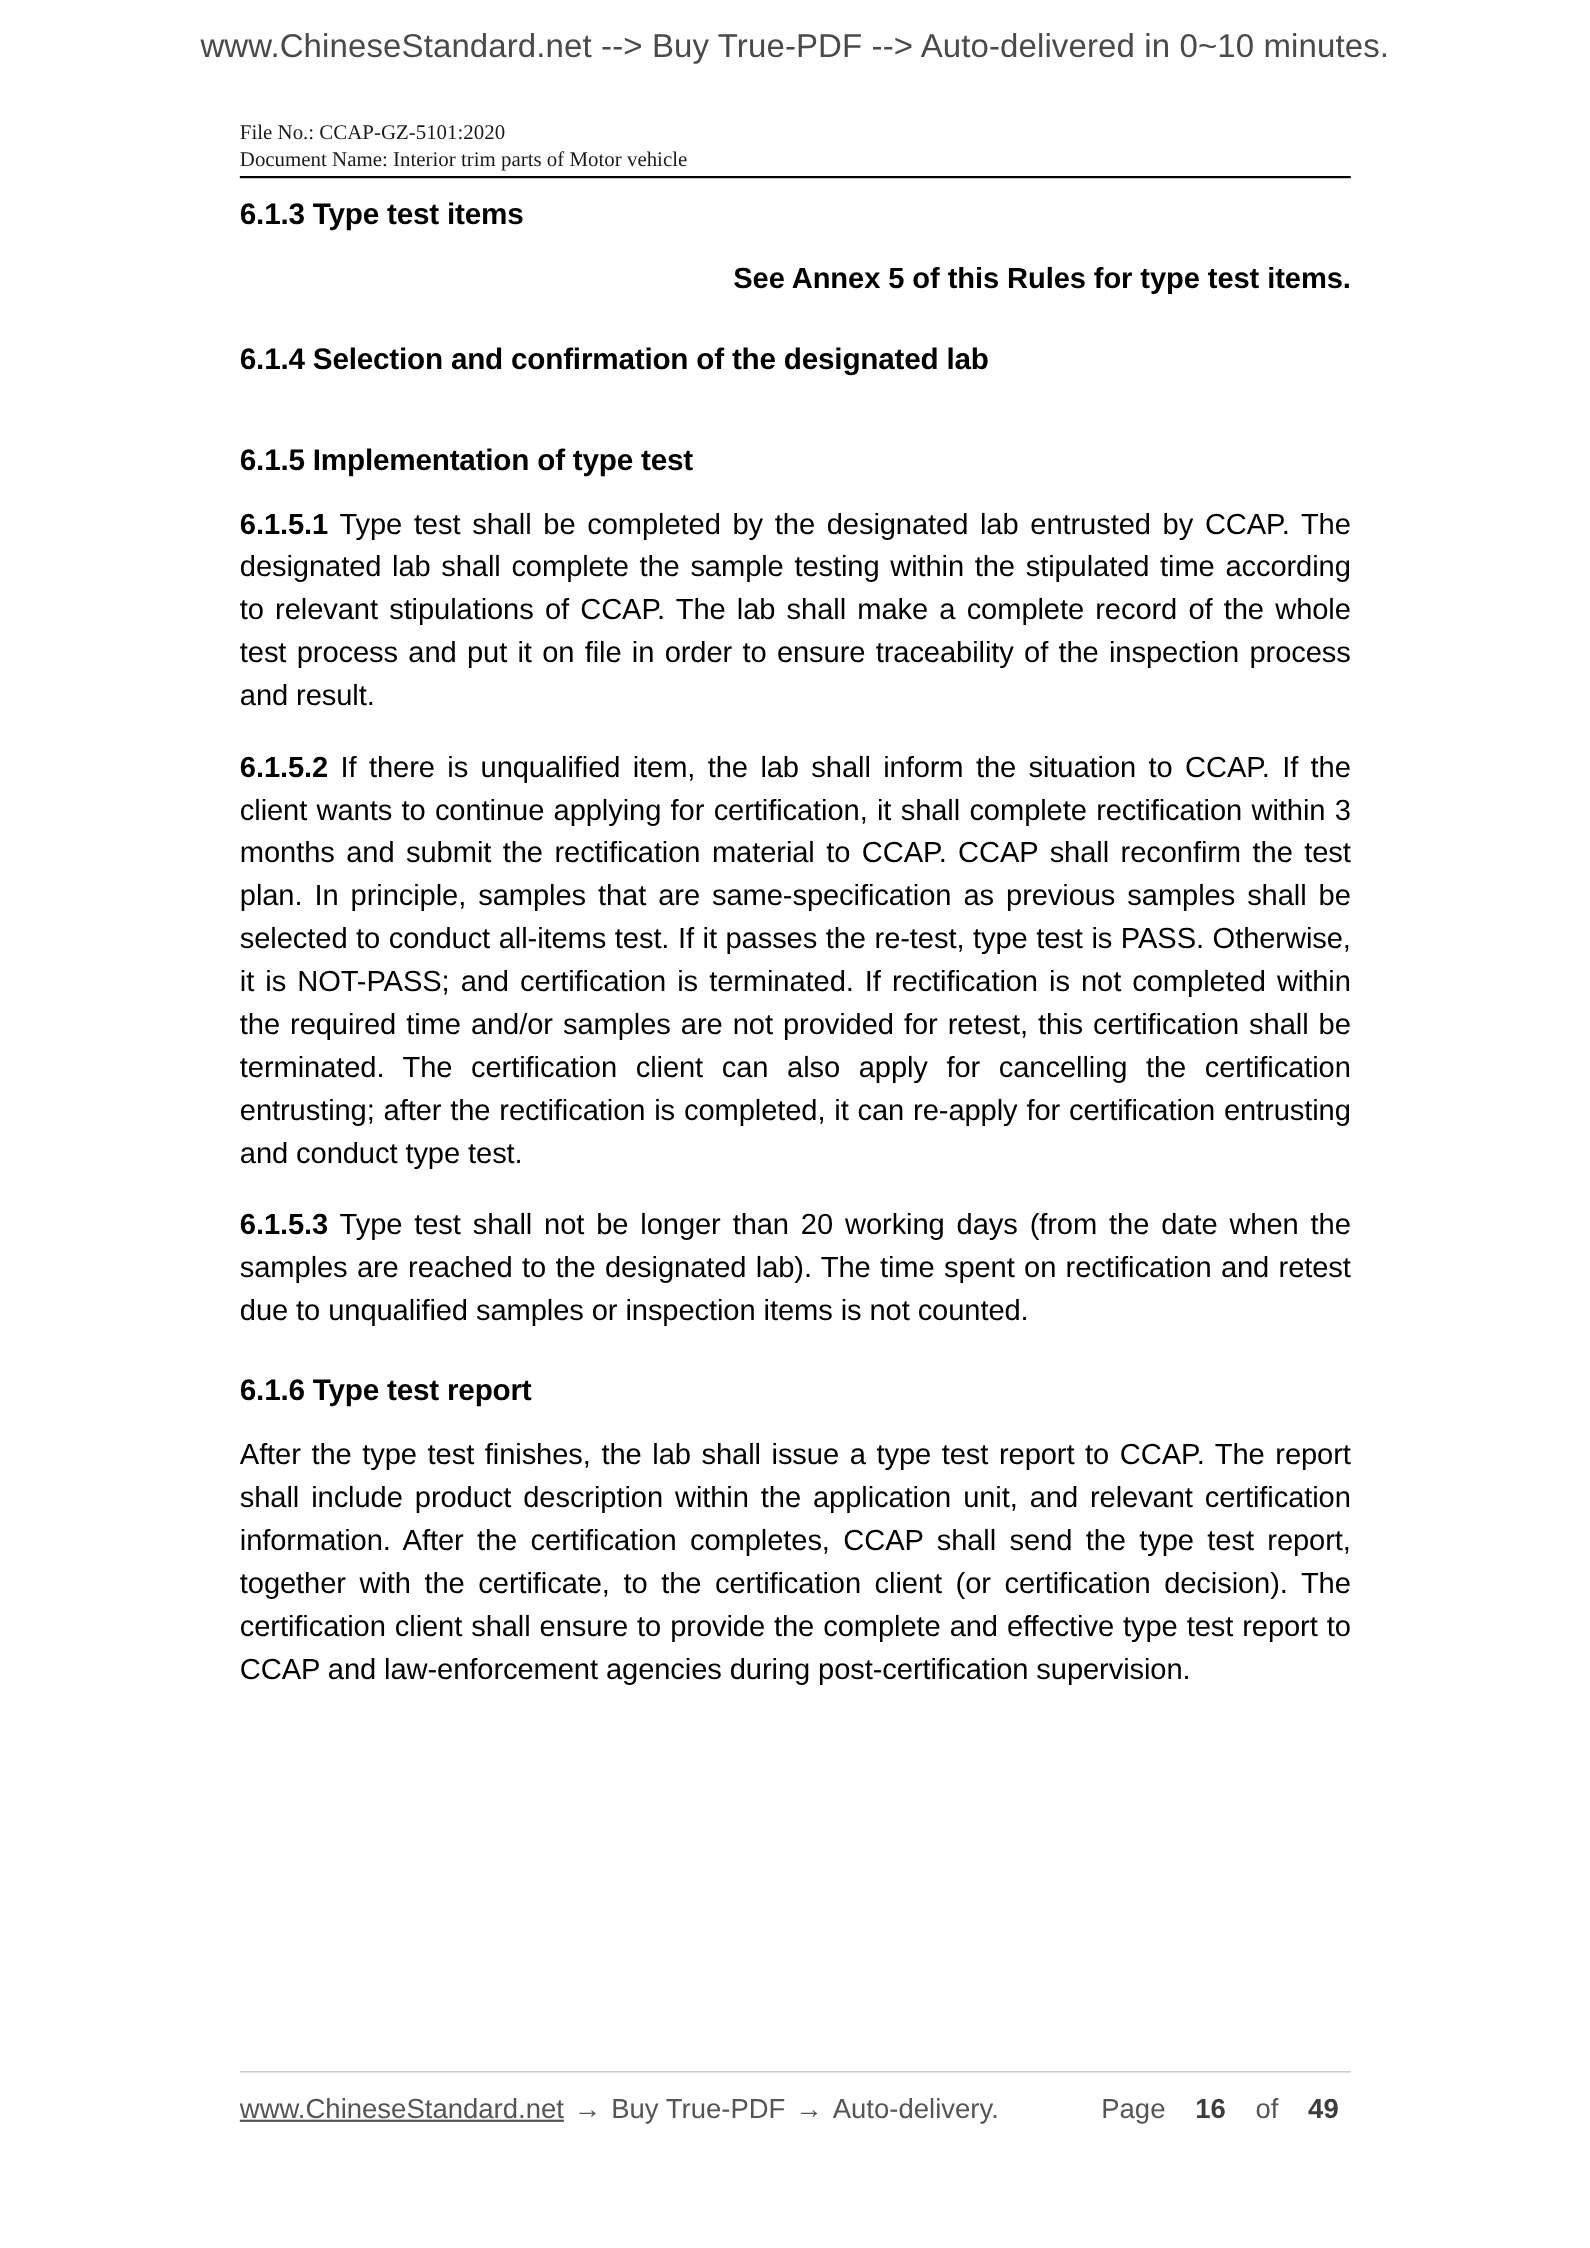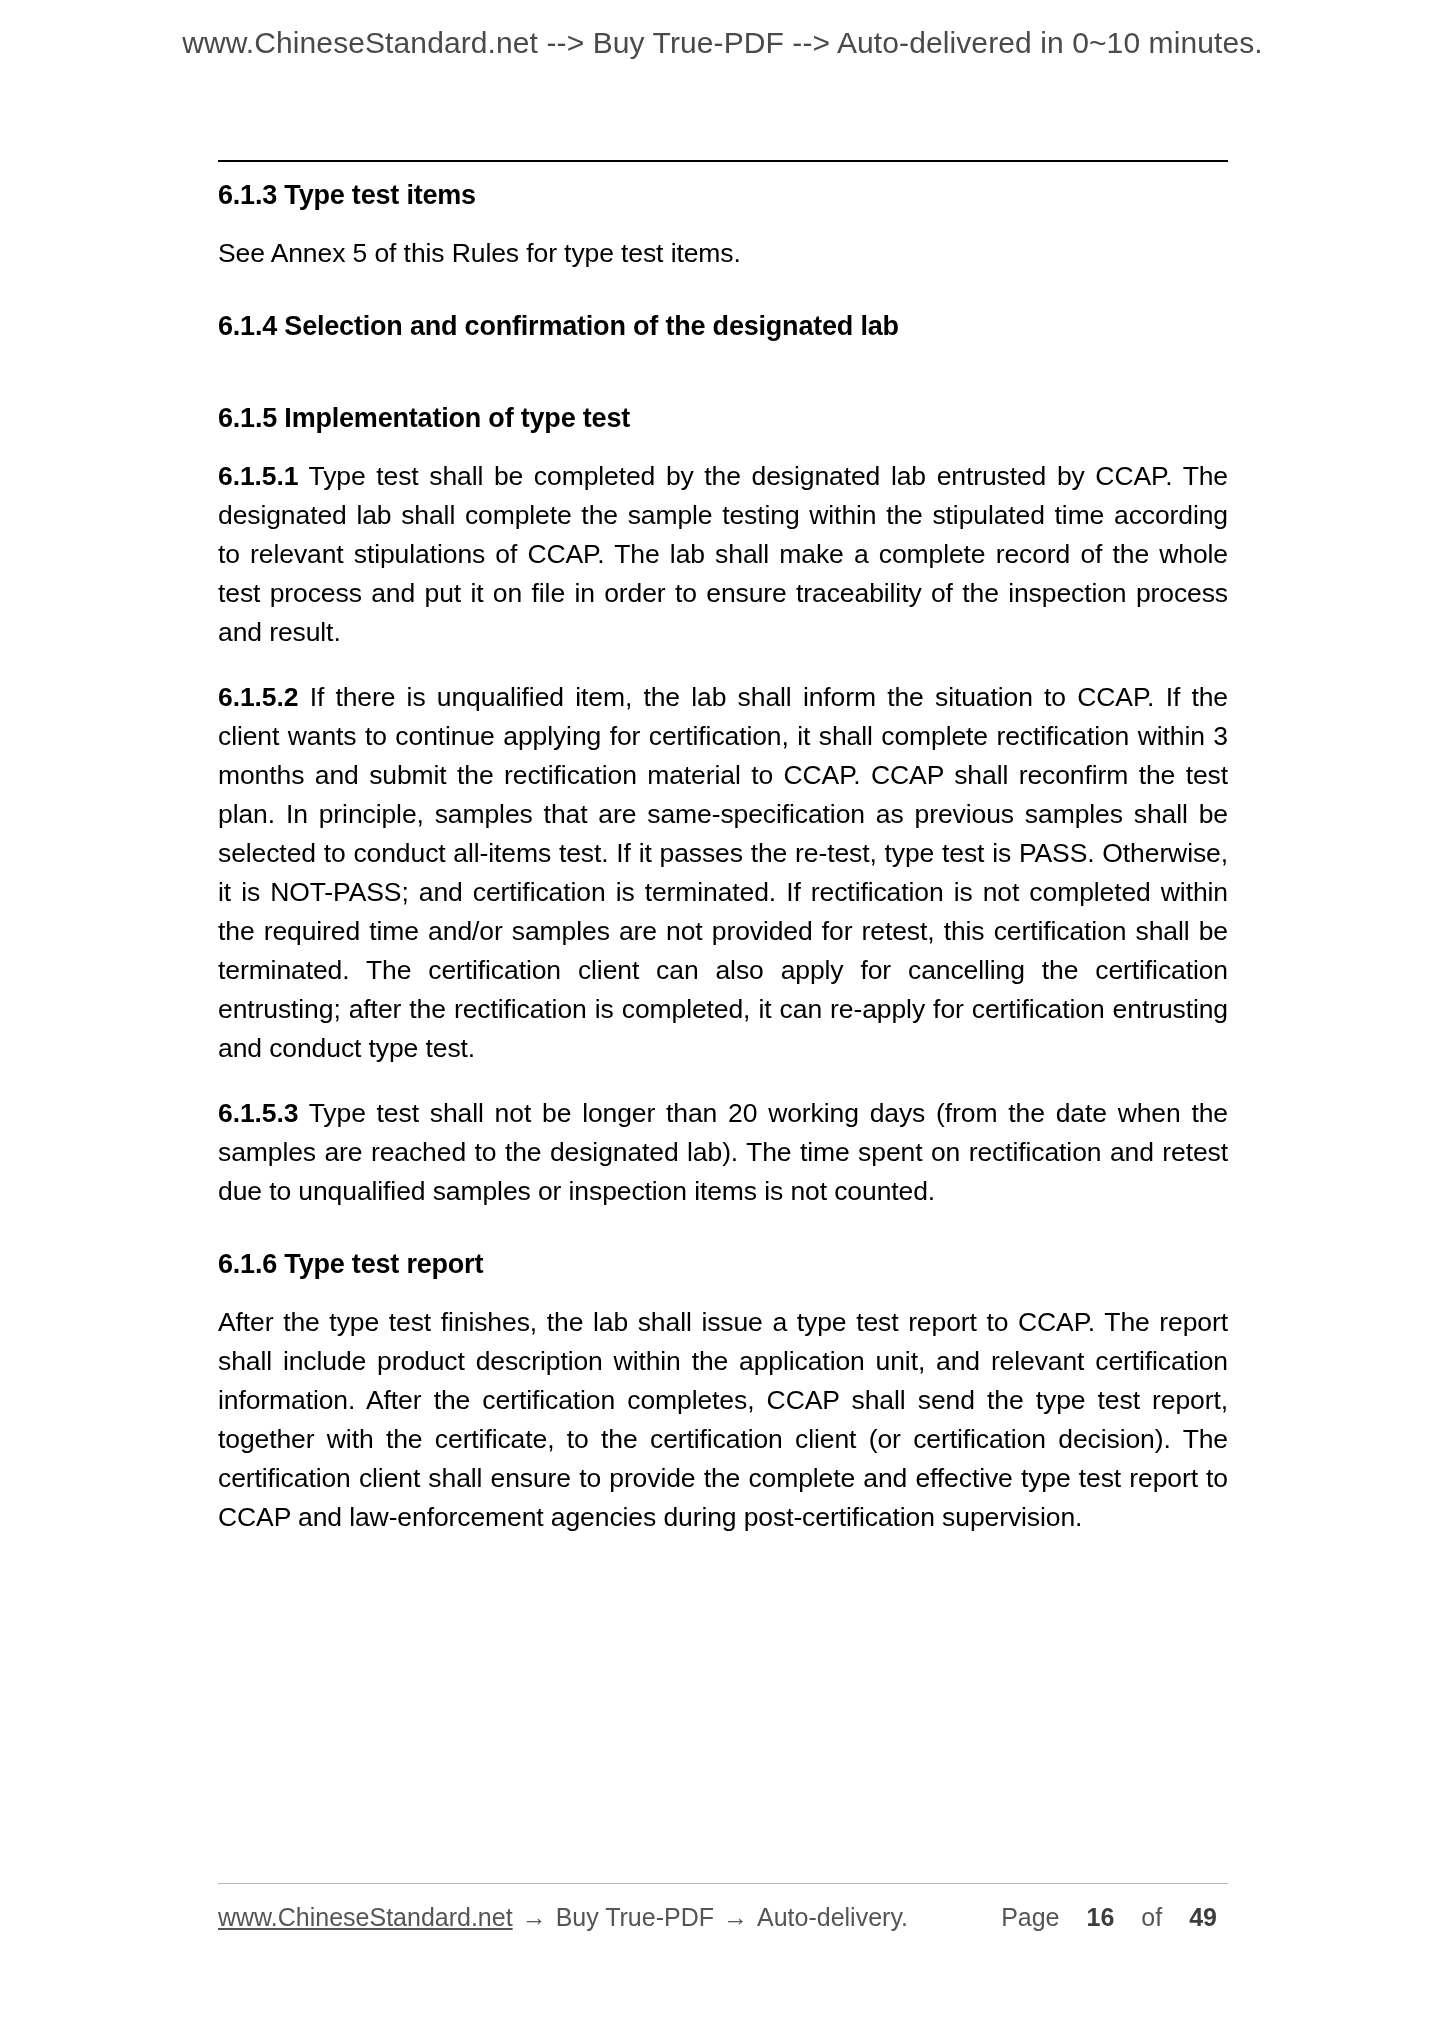--- a/index.html
+++ b/index.html
@@ -82,21 +82,21 @@
   p.body-par {
     font-family: "Liberation Sans", sans-serif;
     font-size: 26.5px;
     line-height: 39px;
     color: #000000;
     margin: 0;
     text-align: justify;
     text-justify: inter-word;
     letter-spacing: -0.1px;
   }
-  p.body-par.noj { text-align: left; }
+  p.body-par.noj { text-align: right; font-weight: bold; }
 
   .lead {
     font-weight: bold;
   }
 
   
   .gap-h { height: 36px; }       
   .gap-p { height: 26px; }       
   .gap-hb { height: 22px; }      
 
@@ -140,20 +140,24 @@
   .footer-right > span { padding: 0 5px; }
   .pg-num { font-weight: bold; color: #3d3d3d; }
 </style>
 </head>
 <body>
 
 <div class="page">
 
   <div class="promo-banner">www.ChineseStandard.net --&gt; Buy True-PDF --&gt; Auto-delivered in 0~10 minutes.</div>
 
+  <div class="doc-header">
+    <div class="doc-header-line">File No.: CCAP-GZ-5101:2020</div>
+    <div class="doc-header-line">Document Name: Interior trim parts of Motor vehicle</div>
+  </div>
   <div class="header-rule"></div>
 
   <div class="content">
 
     <h2 class="sec-heading">6.1.3 Type test items</h2>
     <div class="gap-hb"></div>
     <p class="body-par noj">See Annex 5 of this Rules for type test items.</p>
 
     <div class="gap-h"></div>
     <h2 class="sec-heading">6.1.4 Selection and confirmation of the designated lab</h2>

